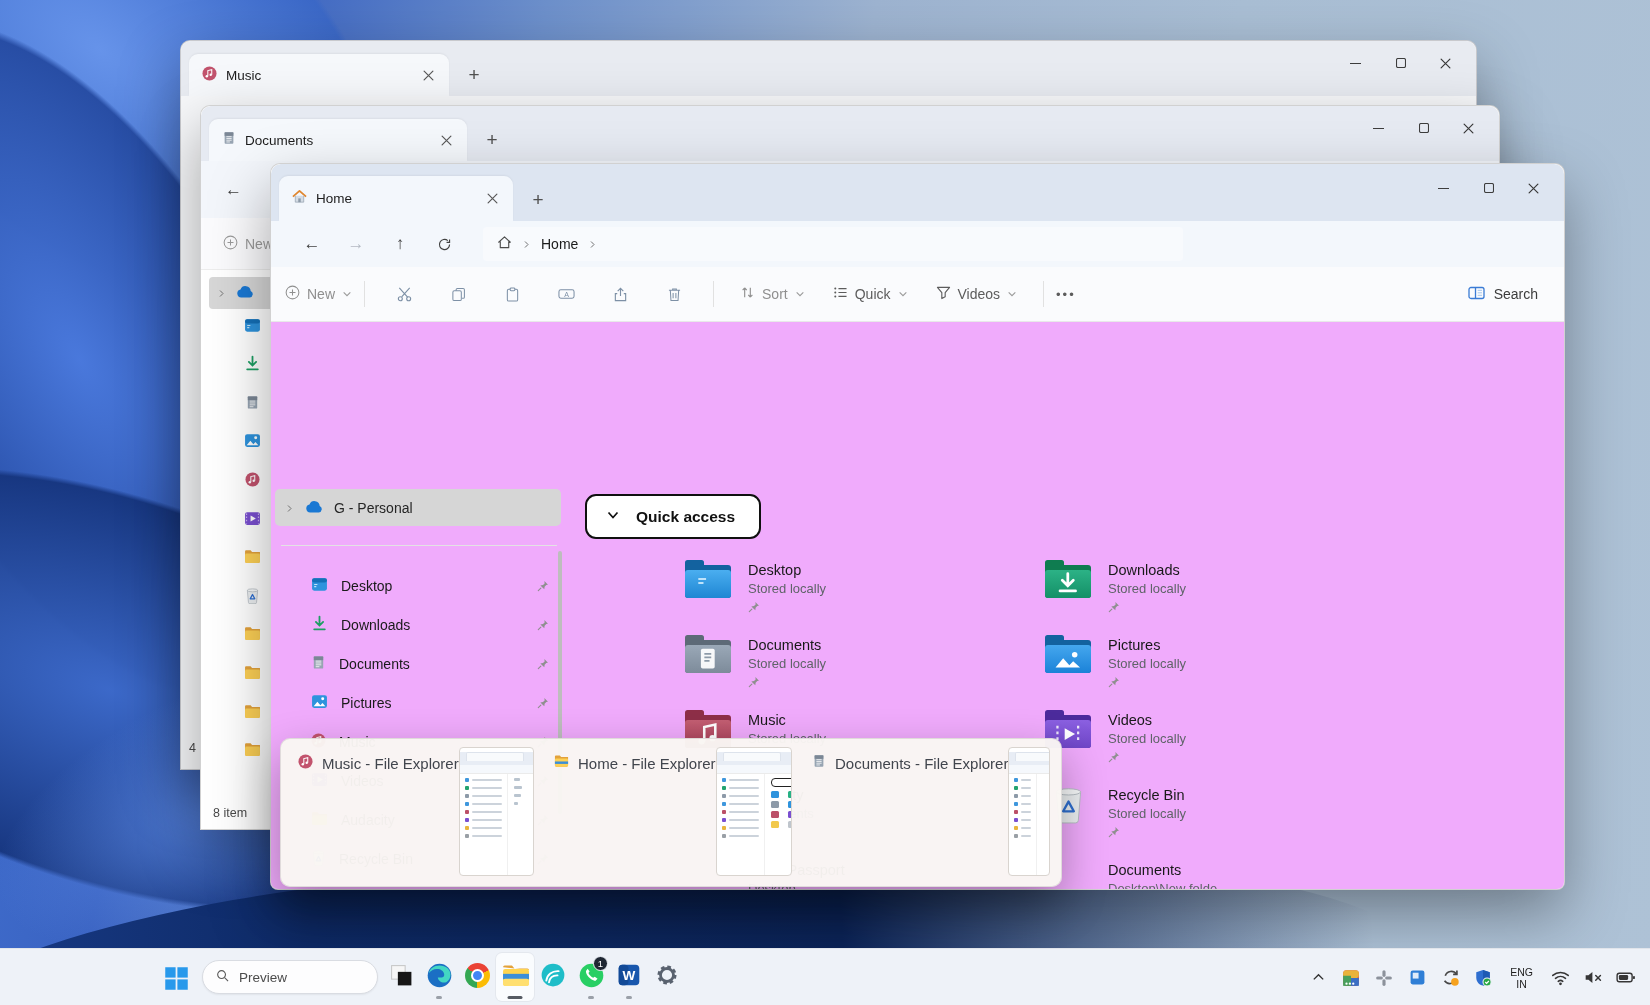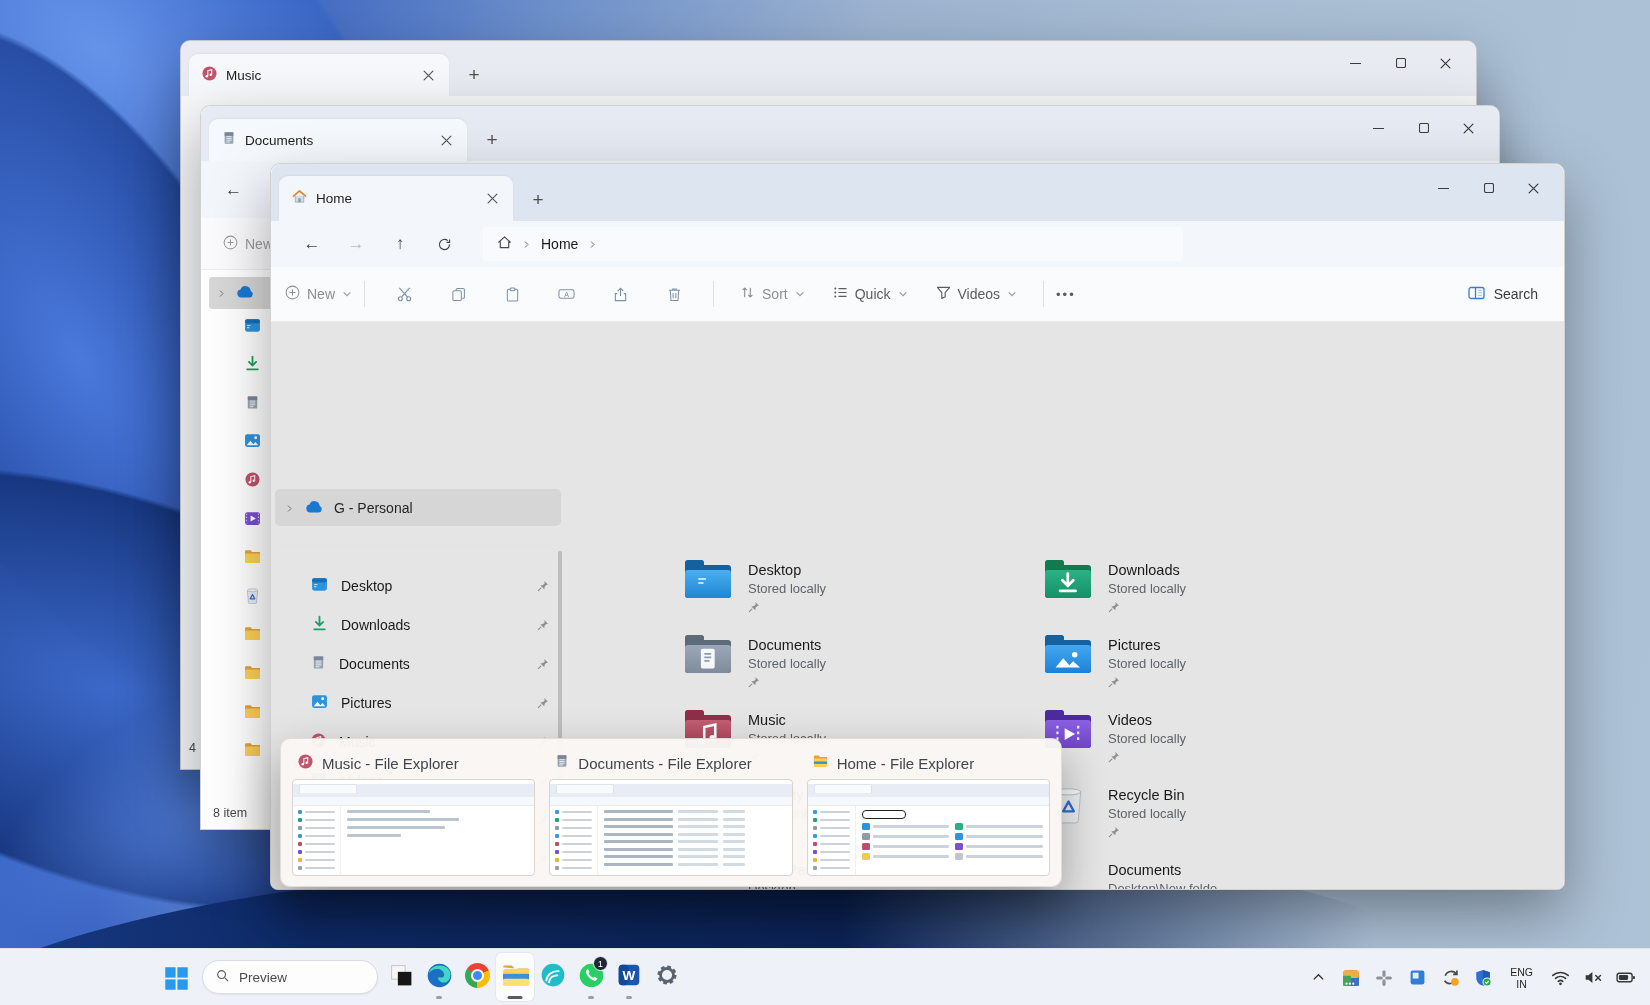--- a/index.html
+++ b/index.html
@@ -57,21 +57,21 @@
   .crumb{font-size:14px;color:#1b1b1b;}
   .searchbox{position:absolute;left:935px;top:6px;width:300px;height:34px;background:#f6f7f9;border:1px solid #e3e3e3;border-bottom-color:#c9c9c9;border-radius:4px;display:flex;align-items:center;padding:0 10px 0 14px;}
   .searchbox input{border:none;background:transparent;outline:none;flex:1;font-size:13.5px;color:#333;}
   .searchbox input::placeholder{color:#767676;}
   .h-toolbar{position:absolute;top:103px;height:55px;left:0;right:0;background:#fafbfd;border-bottom:1px solid #e9e9e9;display:flex;align-items:center;padding:0 26px 0 14px;}
   .tgroup{display:flex;align-items:center;gap:7px;color:#8f8f8f;font-size:14px;}
   .tbtn{width:24px;display:flex;justify-content:center;color:#7d90a6;margin:0 15px;}
   .tsep{width:1px;height:26px;background:#e1e1e1;margin:0 12px;}
   .tlabel-dark{color:#5c5c5c;}
   .preview-btn{margin-left:auto;display:flex;align-items:center;gap:9px;font-size:14px;color:#3c3c3c;}
-  .h-body{position:absolute;top:158px;bottom:0;left:0;right:0;background:#e5e5e5;}
+  .h-body{position:absolute;top:158px;bottom:0;left:0;right:0;background:#f0abfc;}
   
   .sb-drive{position:absolute;left:4px;top:167px;width:286px;height:37px;background:#d6d6d6;border-radius:5px;display:flex;align-items:center;gap:11px;padding:0 10px;}
   .sb-drive-label{font-size:14px;color:#262626;}
   .sb-sep{position:absolute;left:10px;top:223px;width:276px;height:1px;background:#e3e3e3;}
   .sb-row{position:absolute;left:14px;width:276px;height:36px;display:flex;align-items:center;gap:13px;padding:0 12px 0 26px;border-radius:5px;}
   .sb-label{font-size:14px;color:#1a1a1a;white-space:nowrap;}
   .sb-pin{margin-left:auto;display:flex;}
   .sb-scroll{position:absolute;left:287px;top:229px;width:4px;height:263px;border-radius:2px;background:#bdbdbd;}
   
   .qa-head{position:absolute;left:314px;top:172px;height:45px;display:flex;align-items:center;gap:16px;padding:0 24px 0 19px;border:2.4px solid #101010;border-radius:11px;background:#fff;}
@@ -92,21 +92,21 @@
   .fldr .front svg{width:60%;}
   .f-desktop{--ft:#13629f;--f1:#4aaef0;--f2:#1f86d3;}
   .f-downloads{--ft:#0f7c50;--f1:#2cb286;--f2:#149067;}
   .f-documents{--ft:#5d6a77;--f1:#9aa8b7;--f2:#7d8b9a;}
   .f-pictures{--ft:#13629f;--f1:#45a7ee;--f2:#1b82d8;}
   .f-music{--ft:#8e2f48;--f1:#c45f73;--f2:#a43c56;}
   .f-videos{--ft:#4c2b9c;--f1:#8b60e1;--f2:#6f46c8;}
 
   
   .popup{position:absolute;left:280px;top:738px;width:782px;height:149px;background:rgba(249,246,243,.97);border:1px solid rgba(0,0,0,.1);border-radius:10px;box-shadow:0 18px 45px rgba(0,0,0,.32);display:flex;gap:8px;padding:6px 8px 8px 8px;}
-  .pcard{width:250px;display:flex;flex-direction:column;border-radius:6px;padding:2px 3px;}
+  .pcard{width:250px;display:flex;flex-direction:row;border-radius:6px;padding:2px 3px;}
   .pcard-title{height:32px;display:flex;align-items:center;gap:9px;padding-left:6px;}
   .pc-label{font-size:15px;color:#41454d;white-space:nowrap;}
   .thumb{flex:1;background:#fff;border:1px solid #d9d4cf;border-radius:4px;overflow:hidden;position:relative;}
   .t-top{height:13px;background:#e8edf5;}
   .t-tab{display:block;width:58px;height:9px;margin:4px 0 0 6px;background:#f8fafc;border:1px solid #dde3ec;border-bottom:none;border-radius:2px 2px 0 0;}
   .t-addr{height:9px;background:#f5f8fc;border-bottom:1px solid #ebebeb;}
   .t-body{display:flex;height:calc(100% - 22px);}
   .t-side{width:48px;border-right:1px solid #f0f0f0;padding:4px 5px;display:flex;flex-direction:column;gap:4px;}
   .t-srow{display:flex;align-items:center;gap:3px;}
   .t-srow i{width:4px;height:4px;border-radius:1px;display:block;}
@@ -599,20 +599,26 @@
           </div>
           <div class="sb-row" style="top: 558px;">
             <span><svg viewBox="0 0 16 14" width="17" height="15">
                 <path d="M1 2a1 1 0 0 1 1-1h4.2l1.4 1.7H15a0 0 0 0 1 0 0V11.5A1.5 1.5 0 0 1 13.5 13h-11A1.5 1.5 0 0 1 1 11.5z" fill="#e3a23b"></path>
                 <rect x="1" y="4.2" width="14" height="8.8" rx="1.4" fill="#fdd055"></rect>
               </svg></span>
           </div>
         </div>
       <div class="sb-scroll"></div>
 
+      <div class="qa-head">
+        <span id="qa-chev"><svg viewBox="0 0 14 14" width="14" height="14">
+              <path d="M2.5 4.5L7 9.5l4.5-5" fill="none" stroke="#101010" stroke-width="1.7"></path>
+            </svg></span>
+        <span class="qa-head-label">Quick access</span>
+      </div>
       <div id="home-grid">
           <div class="qa-item" style="left: 414px; top: 233px;">
             <div class="qa-ictn">
               <span class="fldr lg f-desktop">
                 <span class="flap"></span>
                 <span class="back"></span>
                 <span class="front">
                   <svg viewBox="0 0 16 13">
                     <path d="M2.5 3.5h4.5M2.5 5.8h3" stroke="#bfe3fb" stroke-width="1.1" fill="none"></path>
                   </svg>
@@ -873,114 +879,20 @@
               <div class="t-line" style="width: 46%;"></div>
               <div class="t-line" style="width: 62%;"></div>
               <div class="t-line" style="width: 54%;"></div>
               <div class="t-line" style="width: 30%;"></div>
             </div>
           </div>
         </div>
       </div>
       <div class="pcard">
         <div class="pcard-title">
-          <span class="pc-ic"><svg viewBox="0 0 16 16" width="14" height="14">
-              <rect x="3" y="1.5" width="10" height="13" rx="1" fill="#97a4b2"></rect>
-              <rect x="3" y="1.5" width="10" height="4" fill="#7b8795"></rect>
-              <path d="M5 6.5h6M5 8.5h6M5 10.5h6M5 12.5h4" stroke="#fff" stroke-width=".9"></path>
-            </svg></span>
-          <span class="pc-label">Documents - File Explorer</span>
-        </div>
-        <div class="thumb">
-          <div class="t-top">
-            <span class="t-tab"></span>
-          </div>
-          <div class="t-addr"></div>
-          <div class="t-body">
-            <div class="t-side">
-              <span class="t-srow">
-                <i style="background:#3f97dd"></i>
-                <b></b>
-              </span>
-              <span class="t-srow">
-                <i style="background:#22a36f"></i>
-                <b></b>
-              </span>
-              <span class="t-srow">
-                <i style="background:#8d9aa8"></i>
-                <b></b>
-              </span>
-              <span class="t-srow">
-                <i style="background:#3f97dd"></i>
-                <b></b>
-              </span>
-              <span class="t-srow">
-                <i style="background:#bb5068"></i>
-                <b></b>
-              </span>
-              <span class="t-srow">
-                <i style="background:#7a4fd0"></i>
-                <b></b>
-              </span>
-              <span class="t-srow">
-                <i style="background:#e9b63c"></i>
-                <b></b>
-              </span>
-              <span class="t-srow">
-                <i style="background:#9aa0a6"></i>
-                <b></b>
-              </span>
-            </div>
-            <div class="t-main">
-              <div class="t-drow">
-                <span style="width:38%;background:#aab7c3"></span>
-                <span style="width:22%;background:#d4dae1"></span>
-                <span style="width:12%;background:#d4dae1"></span>
-              </div>
-              <div class="t-drow">
-                <span style="width:38%;background:#aab7c3"></span>
-                <span style="width:22%;background:#d4dae1"></span>
-                <span style="width:12%;background:#d4dae1"></span>
-              </div>
-              <div class="t-drow">
-                <span style="width:38%;background:#aab7c3"></span>
-                <span style="width:22%;background:#d4dae1"></span>
-                <span style="width:12%;background:#d4dae1"></span>
-              </div>
-              <div class="t-drow">
-                <span style="width:38%;background:#aab7c3"></span>
-                <span style="width:22%;background:#d4dae1"></span>
-                <span style="width:12%;background:#d4dae1"></span>
-              </div>
-              <div class="t-drow">
-                <span style="width:38%;background:#aab7c3"></span>
-                <span style="width:22%;background:#d4dae1"></span>
-                <span style="width:12%;background:#d4dae1"></span>
-              </div>
-              <div class="t-drow">
-                <span style="width:38%;background:#aab7c3"></span>
-                <span style="width:22%;background:#d4dae1"></span>
-                <span style="width:12%;background:#d4dae1"></span>
-              </div>
-              <div class="t-drow">
-                <span style="width:38%;background:#aab7c3"></span>
-                <span style="width:22%;background:#d4dae1"></span>
-                <span style="width:12%;background:#d4dae1"></span>
-              </div>
-              <div class="t-drow">
-                <span style="width:38%;background:#aab7c3"></span>
-                <span style="width:22%;background:#d4dae1"></span>
-                <span style="width:12%;background:#d4dae1"></span>
-              </div>
-            </div>
-          </div>
-        </div>
-      </div>
-      <div class="pcard">
-        <div class="pcard-title">
           <span class="pc-ic"><svg viewBox="0 0 16 14" width="15" height="14">
               <path d="M1 2a1 1 0 0 1 1-1h4.2l1.4 1.7H15a0 0 0 0 1 0 0V11.5A1.5 1.5 0 0 1 13.5 13h-11A1.5 1.5 0 0 1 1 11.5z" fill="#e3a23b"></path>
               <rect x="1" y="4.2" width="14" height="8.8" rx="1.4" fill="#fdd055"></rect>
               <rect x="1" y="7.5" width="14" height="2.6" fill="#3c8fd9"></rect>
             </svg></span>
           <span class="pc-label">Home - File Explorer</span>
         </div>
         <div class="thumb">
           <div class="t-top">
             <span class="t-tab"></span>
@@ -1049,20 +961,114 @@
                   <b></b>
                 </span>
                 <span class="t-tile">
                   <i style="background:#f2c94c"></i>
                   <b></b>
                 </span>
                 <span class="t-tile">
                   <i style="background:#bfc5cc"></i>
                   <b></b>
                 </span>
+              </div>
+            </div>
+          </div>
+        </div>
+      </div>
+      <div class="pcard">
+        <div class="pcard-title">
+          <span class="pc-ic"><svg viewBox="0 0 16 16" width="14" height="14">
+              <rect x="3" y="1.5" width="10" height="13" rx="1" fill="#97a4b2"></rect>
+              <rect x="3" y="1.5" width="10" height="4" fill="#7b8795"></rect>
+              <path d="M5 6.5h6M5 8.5h6M5 10.5h6M5 12.5h4" stroke="#fff" stroke-width=".9"></path>
+            </svg></span>
+          <span class="pc-label">Documents - File Explorer</span>
+        </div>
+        <div class="thumb">
+          <div class="t-top">
+            <span class="t-tab"></span>
+          </div>
+          <div class="t-addr"></div>
+          <div class="t-body">
+            <div class="t-side">
+              <span class="t-srow">
+                <i style="background:#3f97dd"></i>
+                <b></b>
+              </span>
+              <span class="t-srow">
+                <i style="background:#22a36f"></i>
+                <b></b>
+              </span>
+              <span class="t-srow">
+                <i style="background:#8d9aa8"></i>
+                <b></b>
+              </span>
+              <span class="t-srow">
+                <i style="background:#3f97dd"></i>
+                <b></b>
+              </span>
+              <span class="t-srow">
+                <i style="background:#bb5068"></i>
+                <b></b>
+              </span>
+              <span class="t-srow">
+                <i style="background:#7a4fd0"></i>
+                <b></b>
+              </span>
+              <span class="t-srow">
+                <i style="background:#e9b63c"></i>
+                <b></b>
+              </span>
+              <span class="t-srow">
+                <i style="background:#9aa0a6"></i>
+                <b></b>
+              </span>
+            </div>
+            <div class="t-main">
+              <div class="t-drow">
+                <span style="width:38%;background:#aab7c3"></span>
+                <span style="width:22%;background:#d4dae1"></span>
+                <span style="width:12%;background:#d4dae1"></span>
+              </div>
+              <div class="t-drow">
+                <span style="width:38%;background:#aab7c3"></span>
+                <span style="width:22%;background:#d4dae1"></span>
+                <span style="width:12%;background:#d4dae1"></span>
+              </div>
+              <div class="t-drow">
+                <span style="width:38%;background:#aab7c3"></span>
+                <span style="width:22%;background:#d4dae1"></span>
+                <span style="width:12%;background:#d4dae1"></span>
+              </div>
+              <div class="t-drow">
+                <span style="width:38%;background:#aab7c3"></span>
+                <span style="width:22%;background:#d4dae1"></span>
+                <span style="width:12%;background:#d4dae1"></span>
+              </div>
+              <div class="t-drow">
+                <span style="width:38%;background:#aab7c3"></span>
+                <span style="width:22%;background:#d4dae1"></span>
+                <span style="width:12%;background:#d4dae1"></span>
+              </div>
+              <div class="t-drow">
+                <span style="width:38%;background:#aab7c3"></span>
+                <span style="width:22%;background:#d4dae1"></span>
+                <span style="width:12%;background:#d4dae1"></span>
+              </div>
+              <div class="t-drow">
+                <span style="width:38%;background:#aab7c3"></span>
+                <span style="width:22%;background:#d4dae1"></span>
+                <span style="width:12%;background:#d4dae1"></span>
+              </div>
+              <div class="t-drow">
+                <span style="width:38%;background:#aab7c3"></span>
+                <span style="width:22%;background:#d4dae1"></span>
+                <span style="width:12%;background:#d4dae1"></span>
               </div>
             </div>
           </div>
         </div>
       </div>
     </div>
 
   <div class="taskbar">
     <div class="tb-start" id="start-logo">
         <svg width="27" height="27" viewBox="0 0 24 24" fill="#2899eb">

